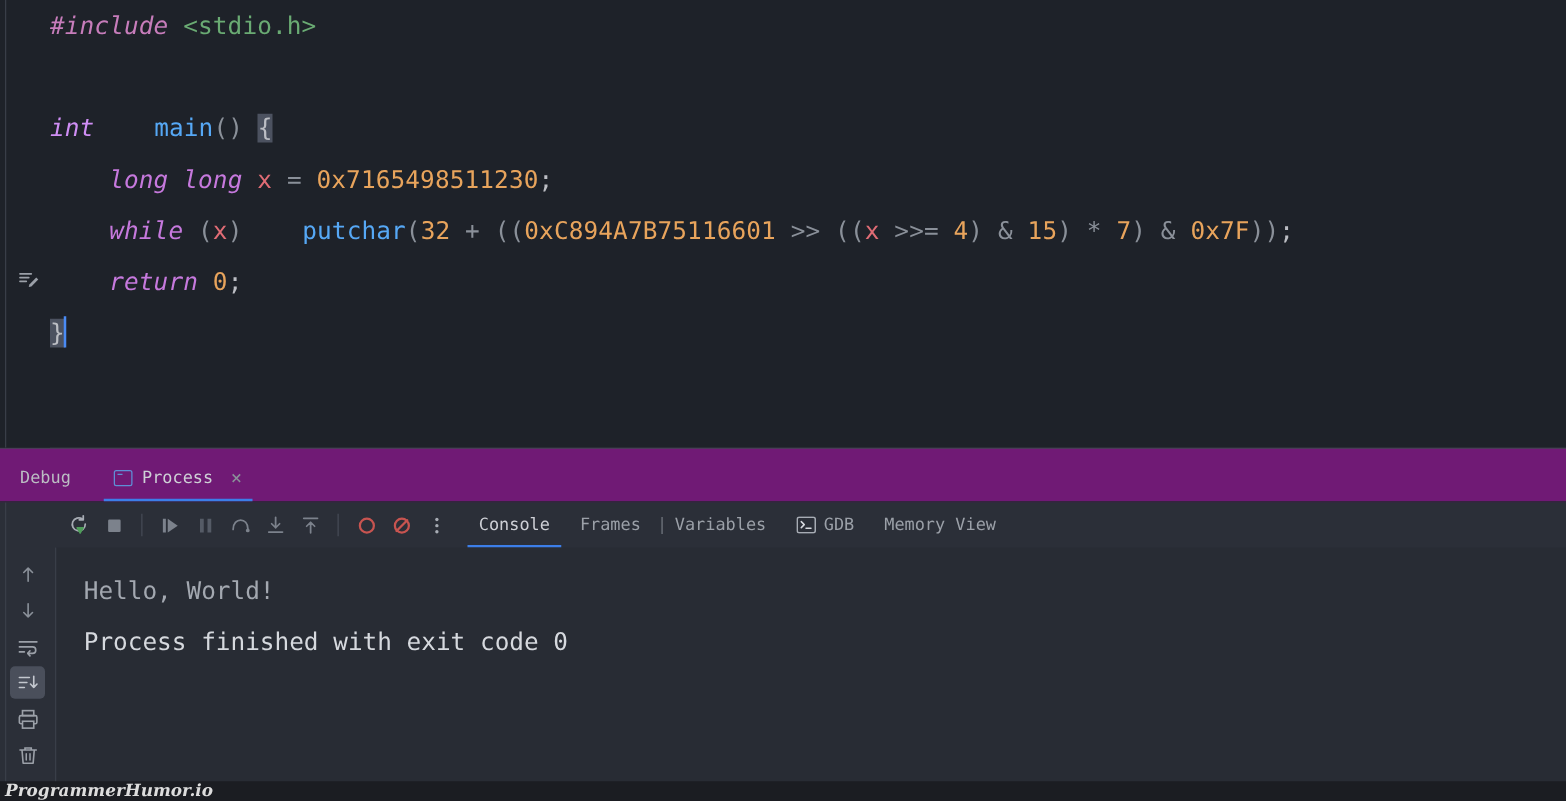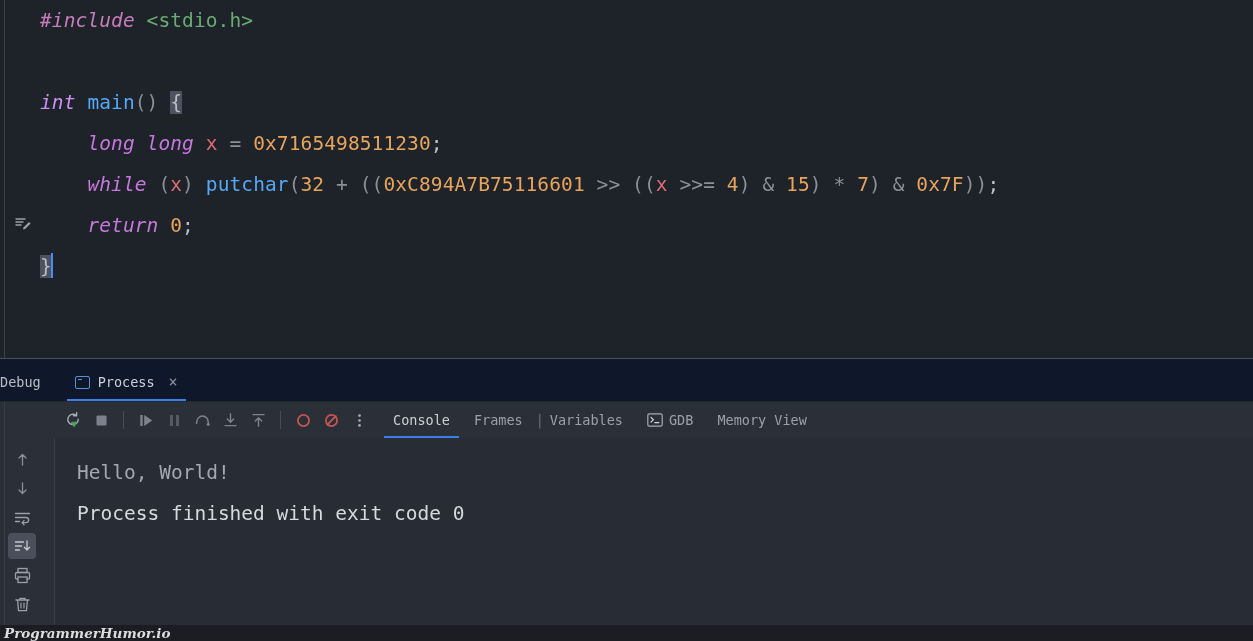--- a/index.html
+++ b/index.html
@@ -39,43 +39,44 @@
     padding-top:0px;
     color:#BCBEC4;
   }
   .cline{height:41px;position:relative;}
 
   
   .t-pre     {color:#C77DBB;font-style:italic;}
   .t-kw      {color:#CF8EF4;font-style:italic;}
   .t-kw2     {color:#C679DD;font-style:italic;}
   .t-str     {color:#6AAB73;}
-  .t-fn      {color:#56A8F5;}
+  .t-fn      {color:#56A8F5;margin-left:36px;}
   .t-num     {color:#E8A45C;margin-top:20px;}
   .t-var     {color:#E06C75;}
   .t-op      {color:#8A9099;}
   .t-paren   {color:#8A9099;}
   .t-punct   {color:#BCBEC4;}
   .brace-hl  {background:#4C5260;color:#BCBEC4;}
   .caret{
     display:inline-block;width:2px;height:25px;background:#4A8BF5;
     vertical-align:-5px;margin-left:-1px;
   }
 
   
   .debug{
     flex:1;display:flex;flex-direction:column;
     border-top:1px solid #4A4F58;
     background:#2B2F38;
     min-height:0;
   }
   .debug-header{
     height:42px;flex-shrink:0;
-    background:#0f172a;
+    background:#701a75;
     display:flex;align-items:flex-end;
+    padding-left:16px;
     border-bottom:1px solid #23272E;
   }
   .debug-title{
     color:#BCBEC4;font-size:13.5px;
     font-family:"DejaVu Sans Mono","Liberation Mono",monospace;
     padding-bottom:11px;margin-right:26px;
   }
   .debug-tab{
     display:flex;align-items:center;gap:8px;
     padding:0 8px 9px 8px;
@@ -84,21 +85,21 @@
   }
   .tab-chip{
     width:13px;height:11px;border:1.6px solid #5E8FD6;border-radius:2px;
     display:inline-block;position:relative;
   }
   .tab-chip::after{
     content:"";position:absolute;left:2px;top:2px;width:4px;height:1.5px;background:#5E8FD6;
   }
   .tab-close{color:#8A9099;font-size:15px;margin-left:6px;line-height:1;}
 
-  .debug-body{flex:1;display:flex;min-height:0;gap:10px;}
+  .debug-body{flex:1;display:flex;min-height:0;}
 
   .debug-left{
     width:44px;flex-shrink:0;background:#2B2F38;
     display:flex;flex-direction:column;align-items:center;
     padding-top:44px;gap:3px;
     position:relative;
   }
   .left-sep{position:absolute;left:4px;top:0;bottom:0;width:1px;background:#393E48;}
   .lbtn{
     width:28px;height:26px;display:flex;align-items:center;justify-content:center;

